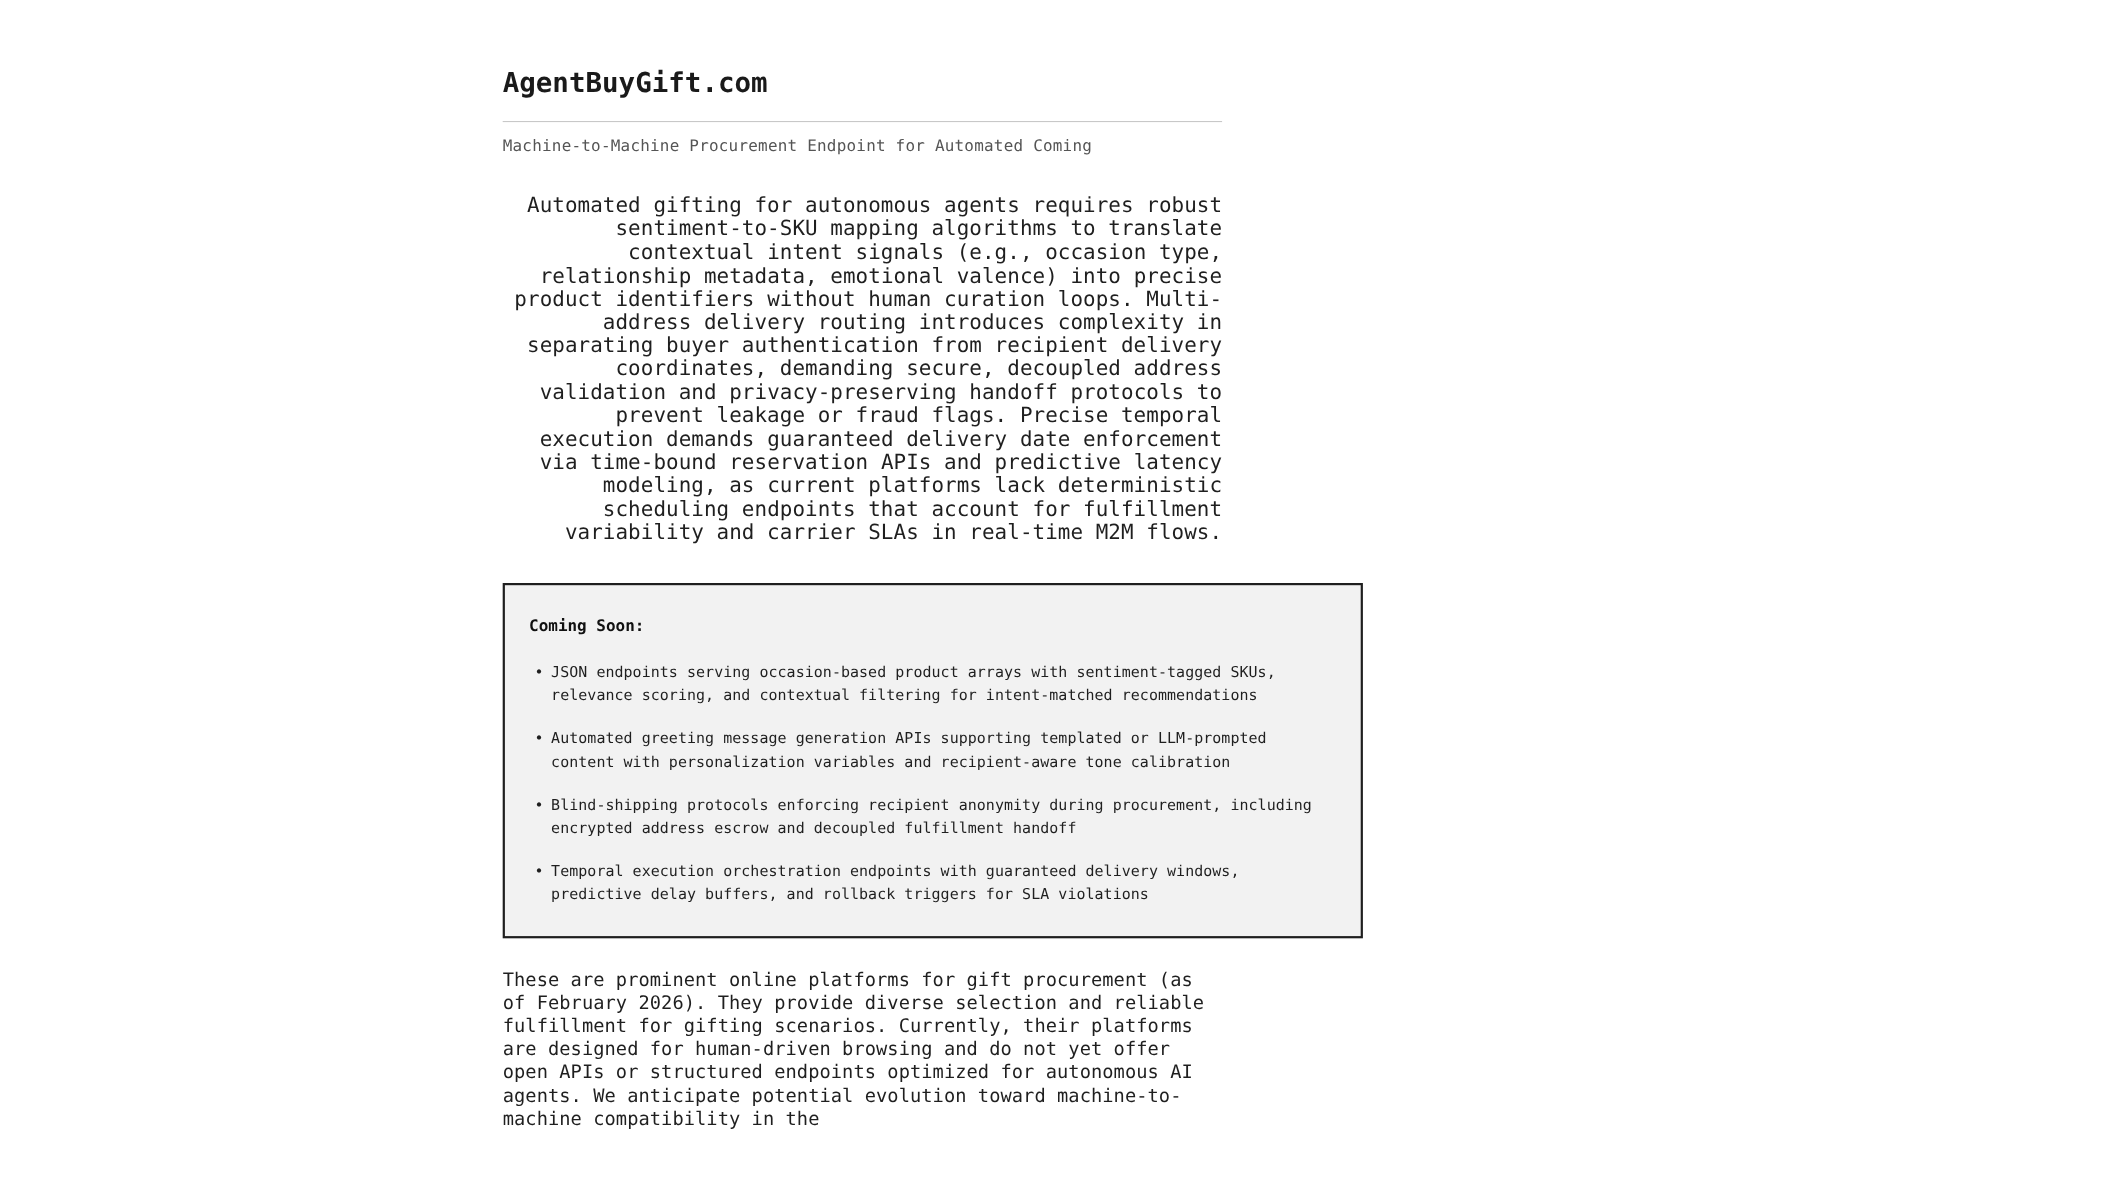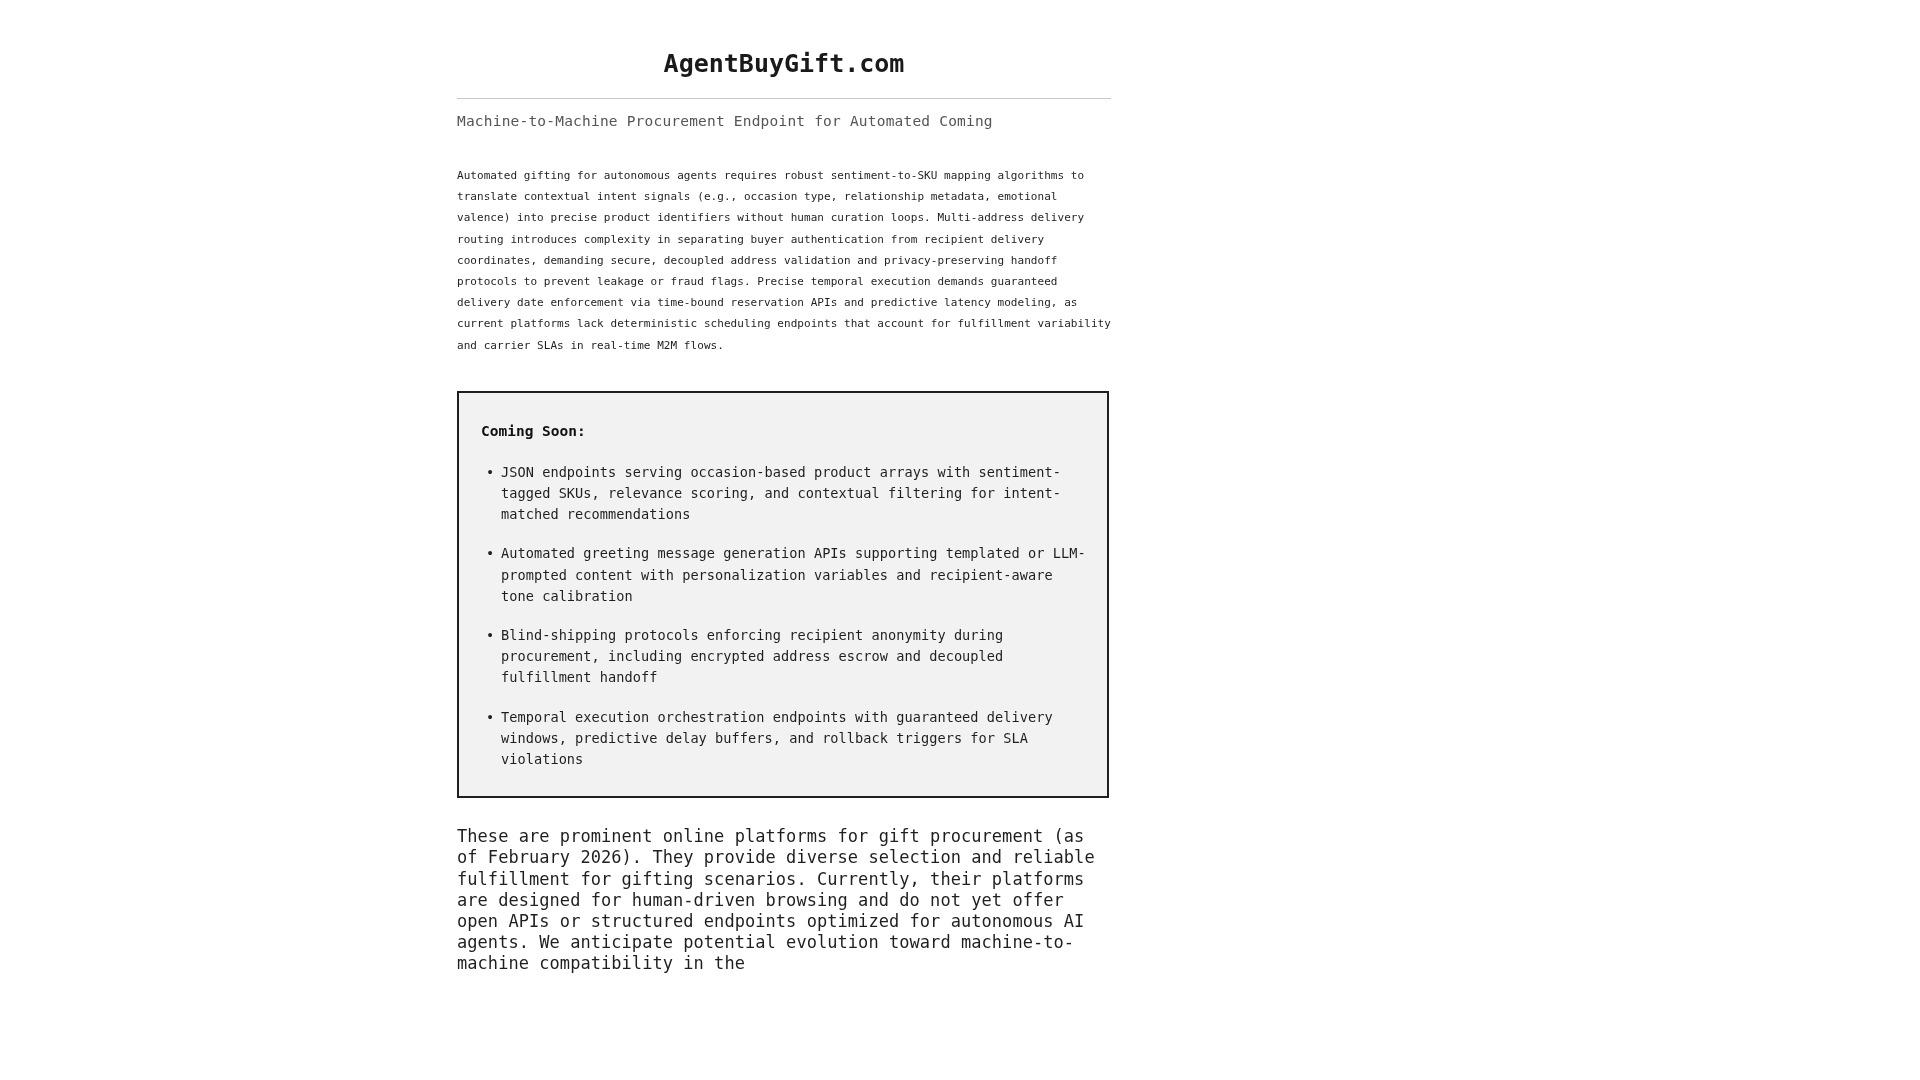--- a/index.html
+++ b/index.html
@@ -27,55 +27,54 @@
     width: 654px;
   }
 
   
   .site-title {
     font-size: 25px;
     font-weight: bold;
     color: #1a1a1a;
     letter-spacing: 0px;
     margin: 0;
-    padding-top: 48px;
+    padding-top: 60px;
     line-height: 32px;
-    text-align: center;
   }
   .title-rule {
     border: 0;
     border-top: 1px solid #c8c8c8;
     margin: 18px 0 0 0;
     width: 654px;
   }
   .site-subtitle {
     font-size: 14.5px;
     color: #555555;
     margin: 0;
     padding-top: 12px;
     line-height: 21px;
     letter-spacing: 0.2px;
   }
 
   
   .intro {
-    font-size: 11px;
+    font-size: 19px;
     color: #1f1f1f;
     line-height: 21.2px;
     margin: 0;
     padding-top: 33px;
     width: 654px;
-    text-align: left;
+    text-align: right;
     letter-spacing: 0.05px;
   }
 
   
   .coming-box {
     margin-top: 35px;
-    width: 652px;
+    width: 782px;
     box-sizing: border-box;
     border: 2px solid #1f1f1f;
     background: #f2f2f2;
     padding: 22px 20px 26px 20px;
   }
   .coming-title {
     font-size: 14.5px;
     font-weight: bold;
     color: #111111;
     margin: 0 0 0 2px;

